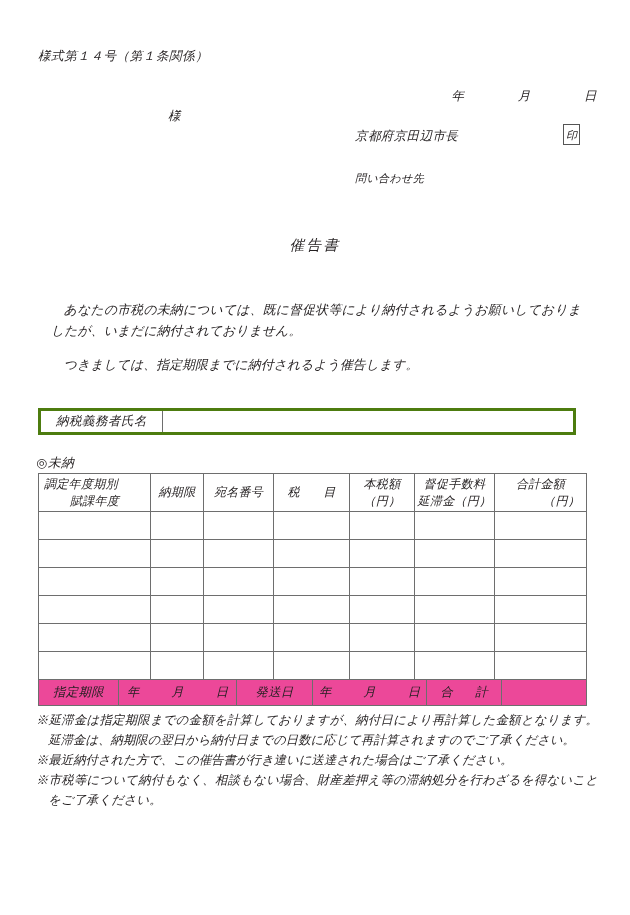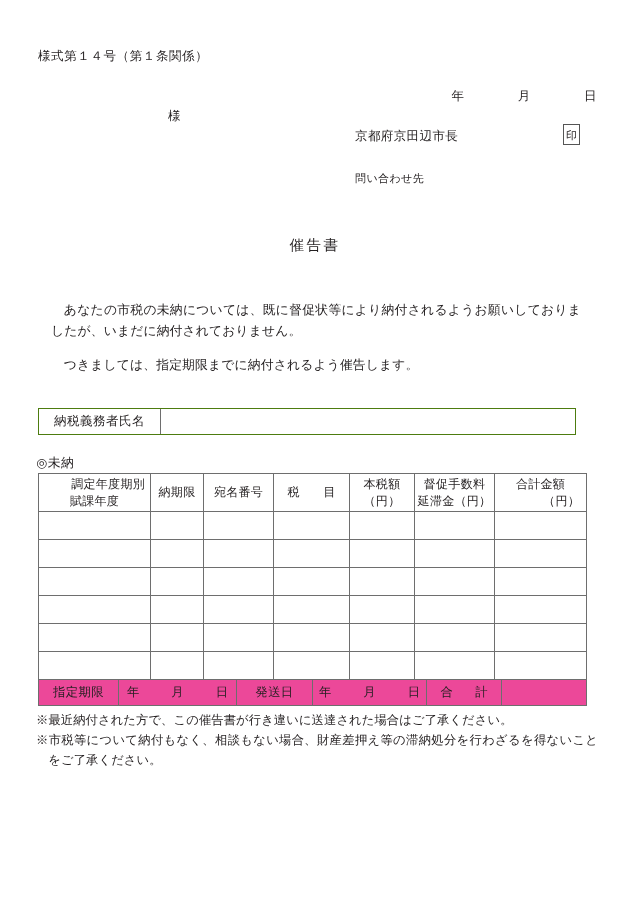--- a/index.html
+++ b/index.html
@@ -12,20 +12,21 @@
     height: 915px;
     position: relative;
     font-family: "Liberation Serif", "DejaVu Serif", serif;
     color: #231f20;
     overflow: hidden;
   }
   .page {
     position: absolute;
     inset: 0;
     padding: 17px;
+    font-style: italic;
   }
 
   
   .form-no {
     position: absolute;
     left: 38px;
     top: 48px;
     font-size: 12.5px;
     letter-spacing: 0.6px;
     white-space: nowrap;
@@ -112,21 +113,21 @@
     text-indent: 1em;
   }
 
   
   .name-box {
     position: absolute;
     left: 38px;
     top: 408px;
     width: 538px;
     height: 27px;
-    border: 1px solid #4d7c0f;
+    border: 3px solid #4d7c0f;
     box-sizing: border-box;
     display: flex;
     align-items: stretch;
     background: #fff;
   }
   .name-box .label {
     width: 122px;
     border-right: 1px solid #6e6e6e;
     display: flex;
     align-items: center;
@@ -182,21 +183,21 @@
   }
   .th-split {
     display: block;
     position: relative;
     height: 34px;
     padding: 0 5px;
     box-sizing: border-box;
   }
   .th-split .r1 {
     display: flex;
-    justify-content: flex-end;
+    justify-content: flex-start;
     line-height: 17px;
   }
   .th-split .r2 {
     display: block;
     text-align: center;
     line-height: 17px;
   }
   .th-two {
     display: block;
     line-height: 17px;
@@ -428,17 +429,18 @@
           <td>
             <span class="spaced2">合　計</span>
           </td>
           <td></td>
         </tr>
       </tbody>
     </table>
   </div>
 
   <div class="notes">
+      <p>※延滞金は指定期限までの金額を計算しておりますが、納付日により再計算した金額となります。延滞金は、納期限の翌日から納付日までの日数に応じて再計算されますのでご了承ください。</p>
       <p>※最近納付された方で、この催告書が行き違いに送達された場合はご了承ください。</p>
       <p>※市税等について納付もなく、相談もない場合、財産差押え等の滞納処分を行わざるを得ないことをご了承ください。</p>
     </div>
 
 </div>
 
 </body></html>

